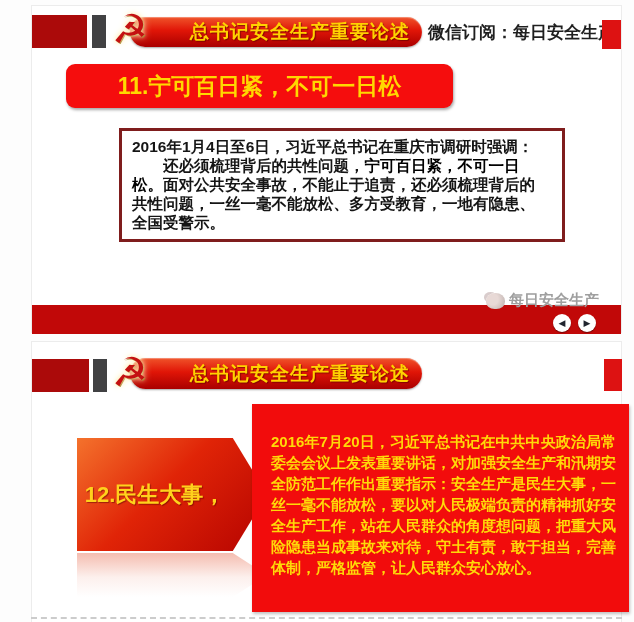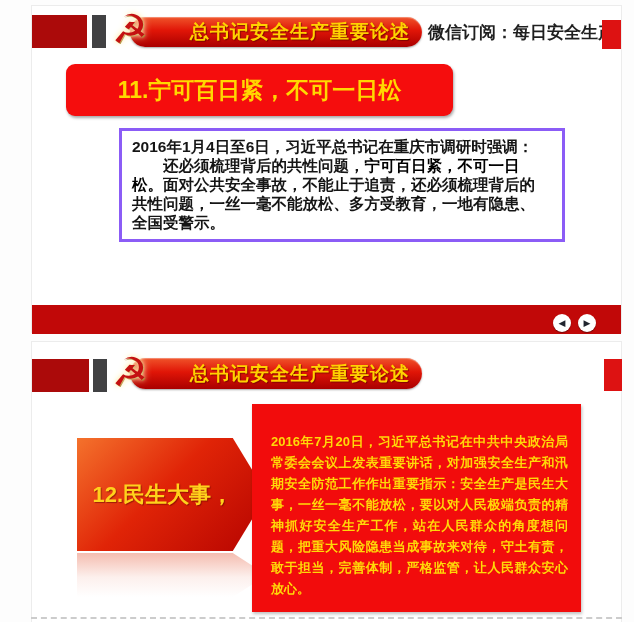--- a/index.html
+++ b/index.html
@@ -20,55 +20,55 @@
           background:linear-gradient(180deg,#f0542a 0%, #e01507 45%, #a90000 100%);
           box-shadow:0 1px 2px rgba(0,0,0,.35), inset 0 1px 1px rgba(255,255,255,.35);
           display:flex; align-items:center; }
   .pill-text { color:#ffd200; font-weight:bold; font-size:19px; letter-spacing:1px;
                text-shadow:1px 1px 1px rgba(90,0,0,.6); white-space:nowrap; }
   .emblem { position:absolute; font-size:40px; line-height:44px; color:#c41111; text-align:center;
             text-shadow:0 0 4px #ffe9a6, 0 0 8px #fff3c4, 1px 1px 0 #8a5a00; z-index:3; }
   .wechat { position:absolute; color:#1f1f1f; font-weight:bold; font-size:17px; white-space:nowrap; }
 
   
-  .title-box { position:absolute; left:34px; top:58px; width:387px; height:52px; border-radius:9px;
+  .title-box { position:absolute; left:34px; top:58px; width:387px; height:44px; border-radius:9px;
                background:#f50d0d; box-shadow:1px 2px 3px rgba(0,0,0,.35);
                display:flex; align-items:center; justify-content:center; }
   .title-box span { color:#ffd800; font-weight:bold; font-size:23px; white-space:nowrap; }
   .quote-box { position:absolute; left:87px; top:122px; width:446px; height:114px;
-               border:3px solid #8b5cf6; background:#ffffff; padding:6px 19px 4px 10px;
+               border:3px solid #7f1d1d; background:#ffffff; padding:6px 19px 4px 10px;
                color:#151515; font-weight:bold; font-size:15.5px; line-height:19px; }
   .quote-box p { margin:0; }
   .q-para { text-indent:2em; }
   .hl { color:#000000; }
 
   .band { position:absolute; left:0; right:0; top:299px; height:29px; background:#c10808; }
   .watermark { position:absolute; right:22px; top:285px; z-index:4; display:flex; align-items:center; gap:4px;
                color:#9f9f9f; font-weight:bold; font-size:15px; }
   .wm-logo { display:inline-block; width:19px; height:16px; border-radius:50% 50% 45% 45%;
              background:radial-gradient(circle at 35% 40%, #e8d9d6 0 35%, #cfc2bf 70%, #b9aead 100%);
              box-shadow:-5px -4px 0 -3px #d9cccc; }
   .nav-btn { position:absolute; top:308px; width:18px; height:18px; border-radius:50%; background:#ffffff;
              display:flex; align-items:center; justify-content:center;
              color:#20242e; font-size:9px; line-height:1; box-shadow:0 1px 1px rgba(0,0,0,.4); }
   .nav-prev { left:521px; } .nav-next { left:546px; }
 
   
   .arrow-shape { position:absolute; left:45px; top:96px; width:190px; height:113px;
                  clip-path:polygon(0 0, 82% 0, 100% 50%, 82% 100%, 0 100%);
                  background:linear-gradient(135deg,#f4722c 0%, #e02407 45%, #b50300 100%);
-                 display:flex; flex-direction:row; align-items:center; justify-content:flex-end;
+                 display:flex; flex-direction:row; align-items:center; justify-content:center;
                  padding-right:34px; }
   .arrow-shape div { color:#ffd21c; font-weight:bold; font-size:22px; line-height:30px;
                      text-shadow:1px 1px 1px rgba(90,0,0,.5); white-space:nowrap; }
   .arrow-reflect { position:absolute; left:45px; top:211px; width:190px; height:44px;
                    clip-path:polygon(0 0, 82% 0, 100% 50%, 82% 100%, 0 100%);
                    background:linear-gradient(180deg, rgba(224,60,22,.34) 0%, rgba(224,60,22,.08) 55%, rgba(224,60,22,0) 100%); }
-  .quote-red { position:absolute; left:220px; top:62px; width:329px; height:208px; background:#f20c0c;
-               padding:27px 13px 0 19px; color:#ffd908; font-weight:bold; font-size:13px;
+  .quote-red { position:absolute; left:220px; top:62px; width:377px; height:208px; background:#f20c0c;
+               padding:27px 13px 0 19px; color:#ffd908; font-weight:bold; font-size:15px;
                line-height:21px; text-align:justify; box-shadow:1px 2px 3px rgba(0,0,0,.25); }
 
   
   .cut-line { position:absolute; left:31px; top:617px; width:591px; border-top:2px dashed #cccccc; }
 </style>
 </head>
 <body>
 
 <div class="page">
 
@@ -85,20 +85,24 @@
     <div class="title-box">
       <span>11.宁可百日紧，不可一日松</span>
     </div>
 
     <div class="quote-box">
       <p class="q-line1">2016年1月4日至6日，习近平总书记在重庆市调研时强调：</p>
       <p class="q-para"><span>还必须梳理背后的共性问题，</span><span class="hl">宁可百日紧，不可一日松。</span><span>面对公共安全事故，不能止于追责，还必须梳理背后的共性问题，一丝一毫不能放松、多方受教育，一地有隐患、全国受警示。</span></p>
     </div>
 
     <div class="band"></div>
+    <div class="watermark">
+      <span class="wm-logo"></span>
+      <span>每日安全生产</span>
+    </div>
     <div class="nav-btn nav-prev">
       <span>◀</span>
     </div>
     <div class="nav-btn nav-next">
       <span>▶</span>
     </div>
   </div>
 
   <div class="slide slide2">
     <div class="hdr-red-rect" style="left:0;top:17px;width:57px;height:33px;"></div>

